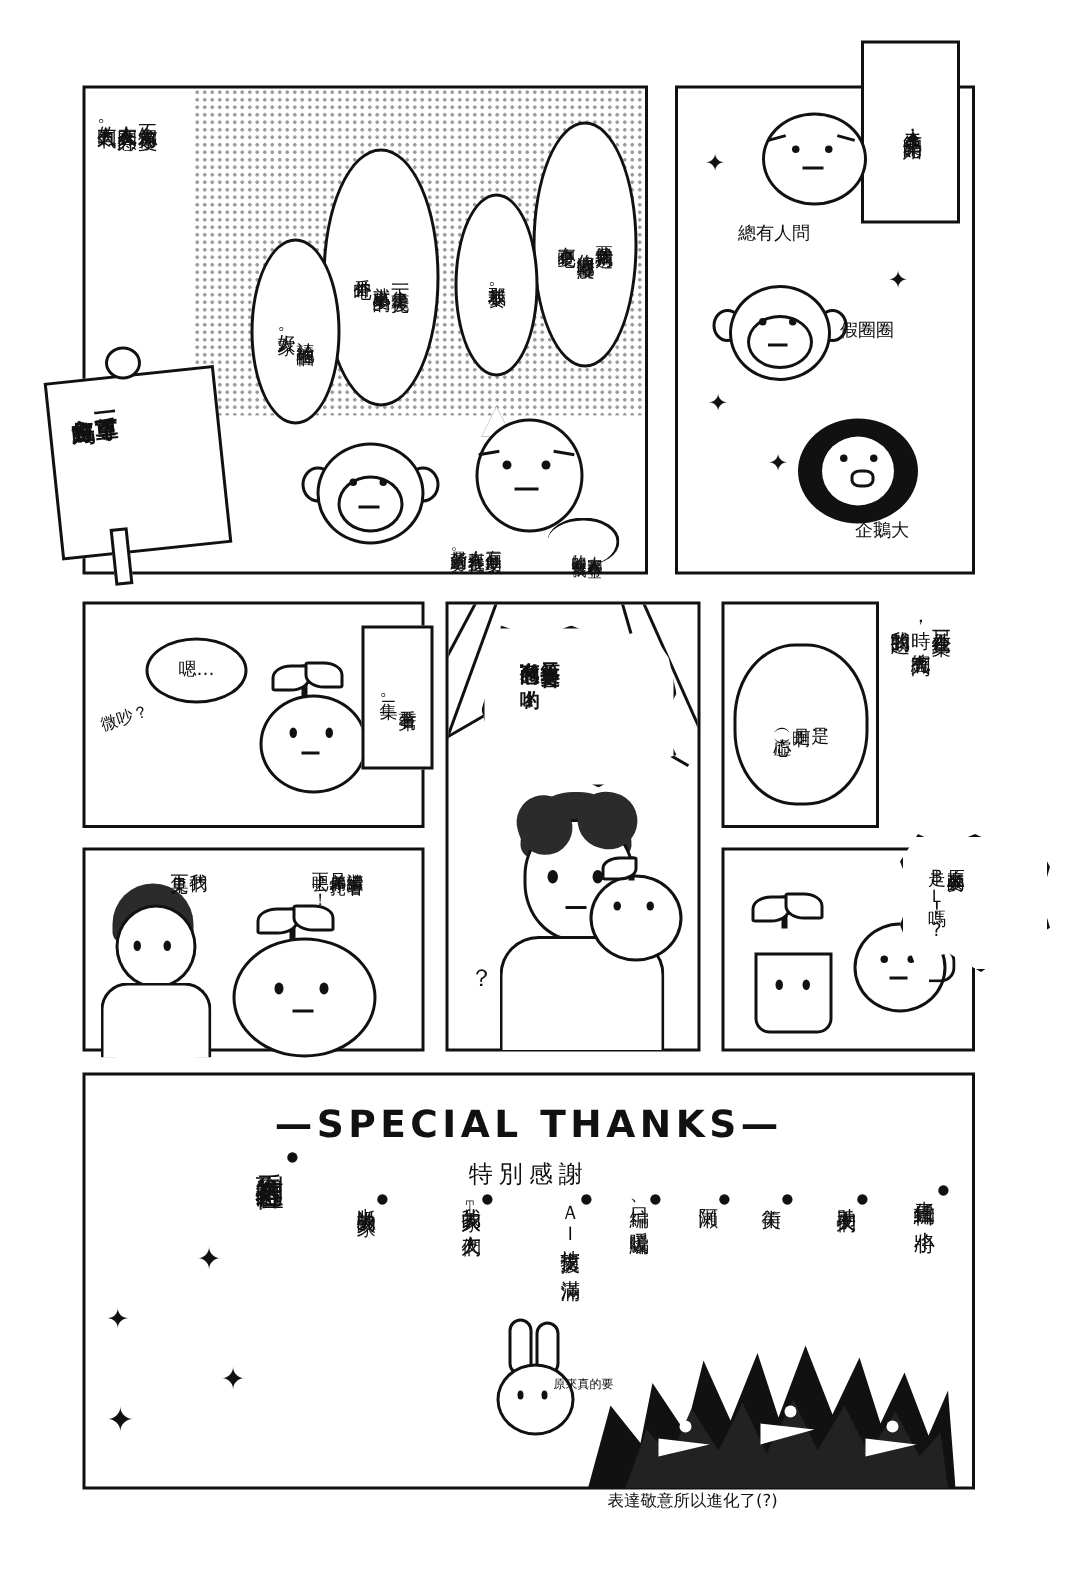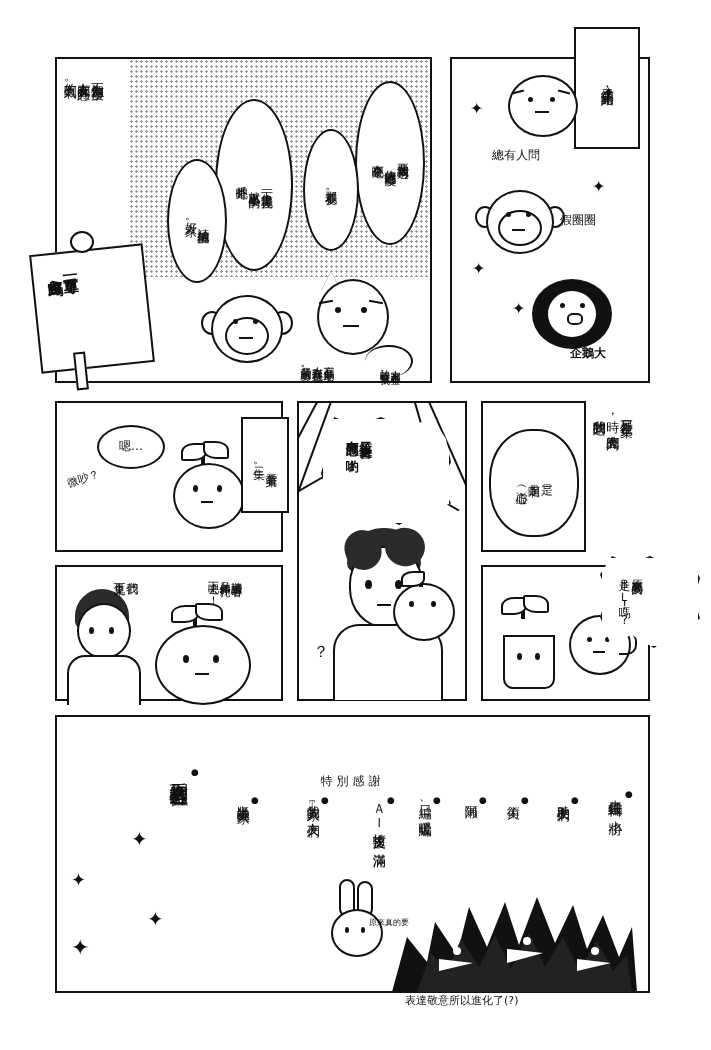--- a/index.html
+++ b/index.html
@@ -41,21 +41,21 @@
   #p7{left:481px;top:565px;width:169px;height:136px;}
   
   #p8{left:55px;top:715px;width:595px;height:278px;}
   .thanks-title{
     position:absolute;left:0;right:0;top:18px;text-align:center;
     font-family:"DejaVu Sans","Liberation Sans",sans-serif;
     font-size:25px;letter-spacing:3px;font-weight:bold;
   }
   .thanks-sub{
     position:absolute;left:0;right:0;top:56px;text-align:center;
-    font-size:12px;letter-spacing:4px;
+    font-size:16px;letter-spacing:4px;
   }
   .thanks-col{
     position:absolute;writing-mode:vertical-rl;text-orientation:upright;
     font-size:13px;line-height:1.15;letter-spacing:1px;
   }
   .dot::before{content:"●";font-size:9px;display:block;margin-bottom:3px;}
   .star{position:absolute;color:#111;font-size:16px;}
   
   .face{position:absolute;border:2px solid #111;border-radius:50%;background:#fff;}
   .ear{position:absolute;border:2px solid #111;border-radius:50%;background:#fff;}
@@ -162,21 +162,21 @@
     </div>
     <div class="htext" style="position:absolute;left:108px;top:155px;font-size:12px;">假圈圈</div>
 
     <div style="position:absolute;left:78px;top:218px;width:84px;height:74px;">
       <div class="face" style="left:2px;top:2px;width:76px;height:66px;background:#111;"></div>
       <div style="position:absolute;left:18px;top:14px;width:48px;height:46px;background:#fff;border-radius:50%;"></div>
       <div class="eye" style="left:30px;top:26px;width:5px;height:5px;"></div>
       <div class="eye" style="left:50px;top:26px;width:5px;height:5px;"></div>
       <div style="position:absolute;left:37px;top:36px;width:12px;height:8px;background:#fff;border:2px solid #111;border-radius:40%;"></div>
     </div>
-    <div class="htext" style="position:absolute;left:118px;top:288px;font-size:12px;font-weight:bold;">企鵝大</div>
+    <div class="htext" style="position:absolute;left:118px;top:288px;font-size:12px;">企鵝大</div>
 
     <div class="star" style="left:18px;top:40px;">✦</div>
     <div class="star" style="left:150px;top:24px;">✦</div>
     <div class="star" style="left:140px;top:118px;">✦</div>
     <div class="star" style="left:20px;top:200px;">✦</div>
     <div class="star" style="left:60px;top:240px;">✦</div>
   </div>
 
   <div class="panel" id="p3">
     <div class="bubble" style="left:40px;top:22px;width:64px;height:40px;">
@@ -297,20 +297,21 @@
     </div>
   </div>
   <div style="position:absolute;left:600px;top:556px;width:96px;height:88px;background:#fff;border:2px solid #111;
               clip-path:polygon(12% 0,30% 9%,50% 0,70% 10%,90% 3%,100% 24%,94% 46%,100% 68%,76% 84%,54% 100%,32% 86%,10% 94%,0 66%,8% 42%,0 20%);">
     <div class="vtext" style="position:absolute;left:16px;top:12px;font-size:12px;">原來真的要
 走ＢＬ嗎!?</div>
   </div>
   <div class="vtext" style="position:absolute;left:660px;top:410px;font-size:13px;"></div>
 
   <div class="panel" id="p8">
+    <div class="thanks-title">—SPECIAL THANKS—</div>
     <div class="thanks-sub">特別感謝</div>
 
     <div class="thanks-col dot" style="right:14px;top:72px;font-size:14px;">責任編輯 小將</div>
     <div class="thanks-col dot" style="right:68px;top:78px;">助手友人們</div>
     <div class="thanks-col dot" style="right:118px;top:78px;">美術</div>
     <div class="thanks-col dot" style="right:160px;top:78px;">阿瀨</div>
     <div class="thanks-col dot" style="right:206px;top:78px;">日編、暖暖編</div>
     <div class="thanks-col dot" style="right:252px;top:78px;">ＡＩ技術支援 滿滿</div>
     <div class="thanks-col dot" style="right:318px;top:78px;">我的家人⑄友人們</div>
     <div class="thanks-col dot" style="right:388px;top:78px;">出版社的大家</div>

